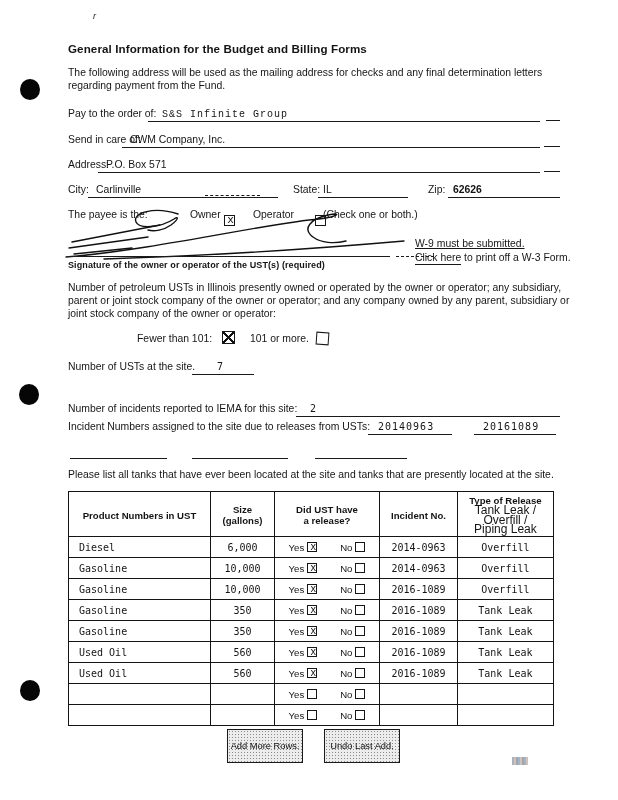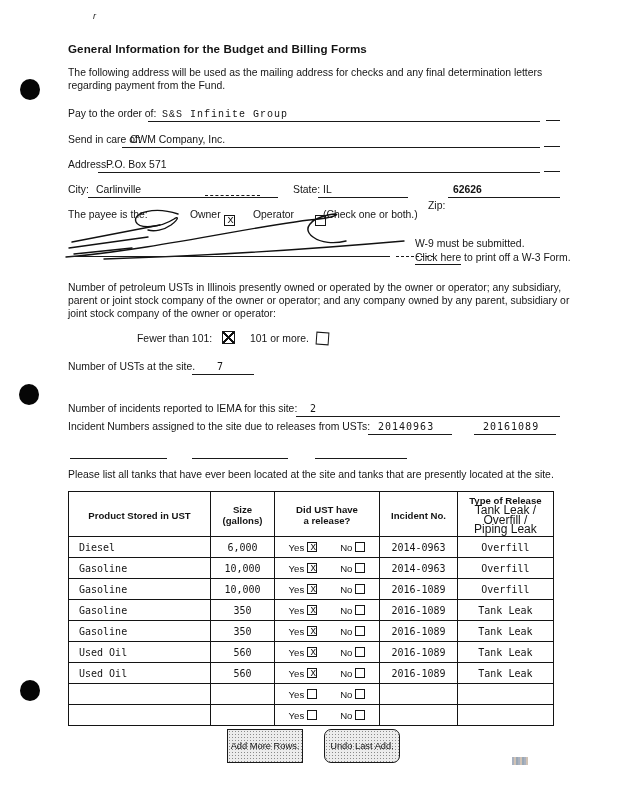--- a/index.html
+++ b/index.html
@@ -108,21 +108,21 @@
   
   <span class="abs lbl" style="left:68px; top:184px;">City:</span>
   <div class="abs uline" style="left:88px; top:197px; width:190px;"></div>
   <div class="abs uline-dash" style="left:205px; top:195px; width:55px;"></div>
   <span class="abs val-sans" style="left:96px; top:184px;">Carlinville</span>
 
   <span class="abs lbl" style="left:293px; top:184px;">State:</span>
   <div class="abs uline" style="left:318px; top:197px; width:90px;"></div>
   <span class="abs val-sans" style="left:323px; top:184px;">IL</span>
 
-  <span class="abs lbl" style="left:428px; top:200px;">Zip:</span>
+  <span class="abs lbl" style="left:428px; top:184px;">Zip:</span>
   <div class="abs uline" style="left:448px; top:197px; width:112px;"></div>
   <span class="abs val-sans" style="left:453px; top:184px;font-weight:bold;">62626</span>
 
   
   <span class="abs lbl" style="left:68px; top:209px;">The payee is the:</span>
   <svg class="abs scribble" style="left:126px; top:205px;" width="60" height="30" viewBox="0 0 60 30">
     <path d="M52,9 C28,1 6,8 10,17 C13,24 34,23 48,14 C52,11 54,13 45,20 C38,25 28,27 22,25"></path>
   </svg>
   <span class="abs lbl" style="left:190px; top:209px;">Owner</span>
   <span class="abs cb" style="left:224px; top:210px;"><span class="xmark">x</span></span>
@@ -133,23 +133,24 @@
   
   <svg class="abs scribble" style="left:64px; top:212px;" width="345" height="48" viewBox="0 0 345 48">
     <path d="M8,30 L96,13"></path>
     <path d="M5,36 L84,25"></path>
     <path d="M10,42 L68,36"></path>
     <path d="M2,45 C90,38 210,10 255,7 C272,5 280,0 264,3 C246,7 238,17 249,25 C257,31 270,32 282,29"></path>
     <path d="M40,47 C140,44 260,36 340,29"></path>
   </svg>
   <div class="abs uline" style="left:68px; top:256px; width:322px;"></div>
   <div class="abs uline-dash" style="left:396px; top:256px; width:38px;"></div>
-
-  
-  <div class="abs lbl" style="left:415px; top:238px;">W-9 must be submitted.</div>
+  <div class="abs sig-caption" style="left:68px; top:260px;">Signature of the owner or operator of the UST(s) (required)</div>
+
+  
+  <div class="abs lbl" style="left:415px; top:238px;text-decoration:underline;">W-9 must be submitted.</div>
   <div class="abs lbl" style="left:415px; top:252px;"><span class="link-underline">Click here</span><span> to print off a W-3 Form.</span></div>
 
   
   <div class="abs para" style="left:68px; top:281px; width:508px;">Number of petroleum USTs in Illinois presently owned or operated by the owner or operator; any subsidiary, parent or joint stock company of the owner or operator; and any company owned by any parent, subsidiary or joint stock company of the owner or operator:</div>
 
   
   <span class="abs lbl" style="left:137px; top:333px;">Fewer than 101:</span>
   <span class="abs cb-big cb-x" style="left:222px; top:331px;"></span>
   <span class="abs lbl" style="left:250px; top:333px;">101 or more.</span>
   <span class="abs cb-big tilt" style="left:316px; top:332px;"></span>
@@ -175,21 +176,21 @@
   <div class="abs uline" style="left:192px; top:458px; width:96px; border-bottom-width:1.6px;"></div>
   <div class="abs uline" style="left:315px; top:458px; width:92px; border-bottom-width:1.6px;"></div>
 
   
   <div class="abs para" style="left:68px; top:468px; width:520px;">Please list all tanks that have ever been located at the site and tanks that are presently located at the site.</div>
 
   
   <div class="abs ttable" style="left:68px; top:491px; width:486px;">
     <div class="thead">
       <div class="thcell">
-        <span>Product Stored in UST</span>
+        <span>Product Numbers in UST</span>
       </div>
       <div class="thcell">
         <span>Size</span>
           <span>(gallons)</span>
       </div>
       <div class="thcell">
         <span>Did UST have</span>
           <span>a release?</span>
       </div>
       <div class="thcell">
@@ -358,17 +359,17 @@
             </span>
           </div>
           <div class="cell mono "></div>
           <div class="cell mono c5"></div>
         </div>
       </div>
   </div>
 
   
   <button class="scanbtn" style="left:227px; top:729px; width:76px;">Add More Rows.</button>
-  <button class="scanbtn" style="left:324px; top:729px; width:76px;border-radius:7px;">Undo Last Add.</button>
+  <button class="scanbtn" style="left:324px; top:729px; width:76px;">Undo Last Add.</button>
 
   
   <div class="abs artifact" style="left:512px; top:757px; width:16px; height:8px;"></div>
 </div>
 
 </body></html>

